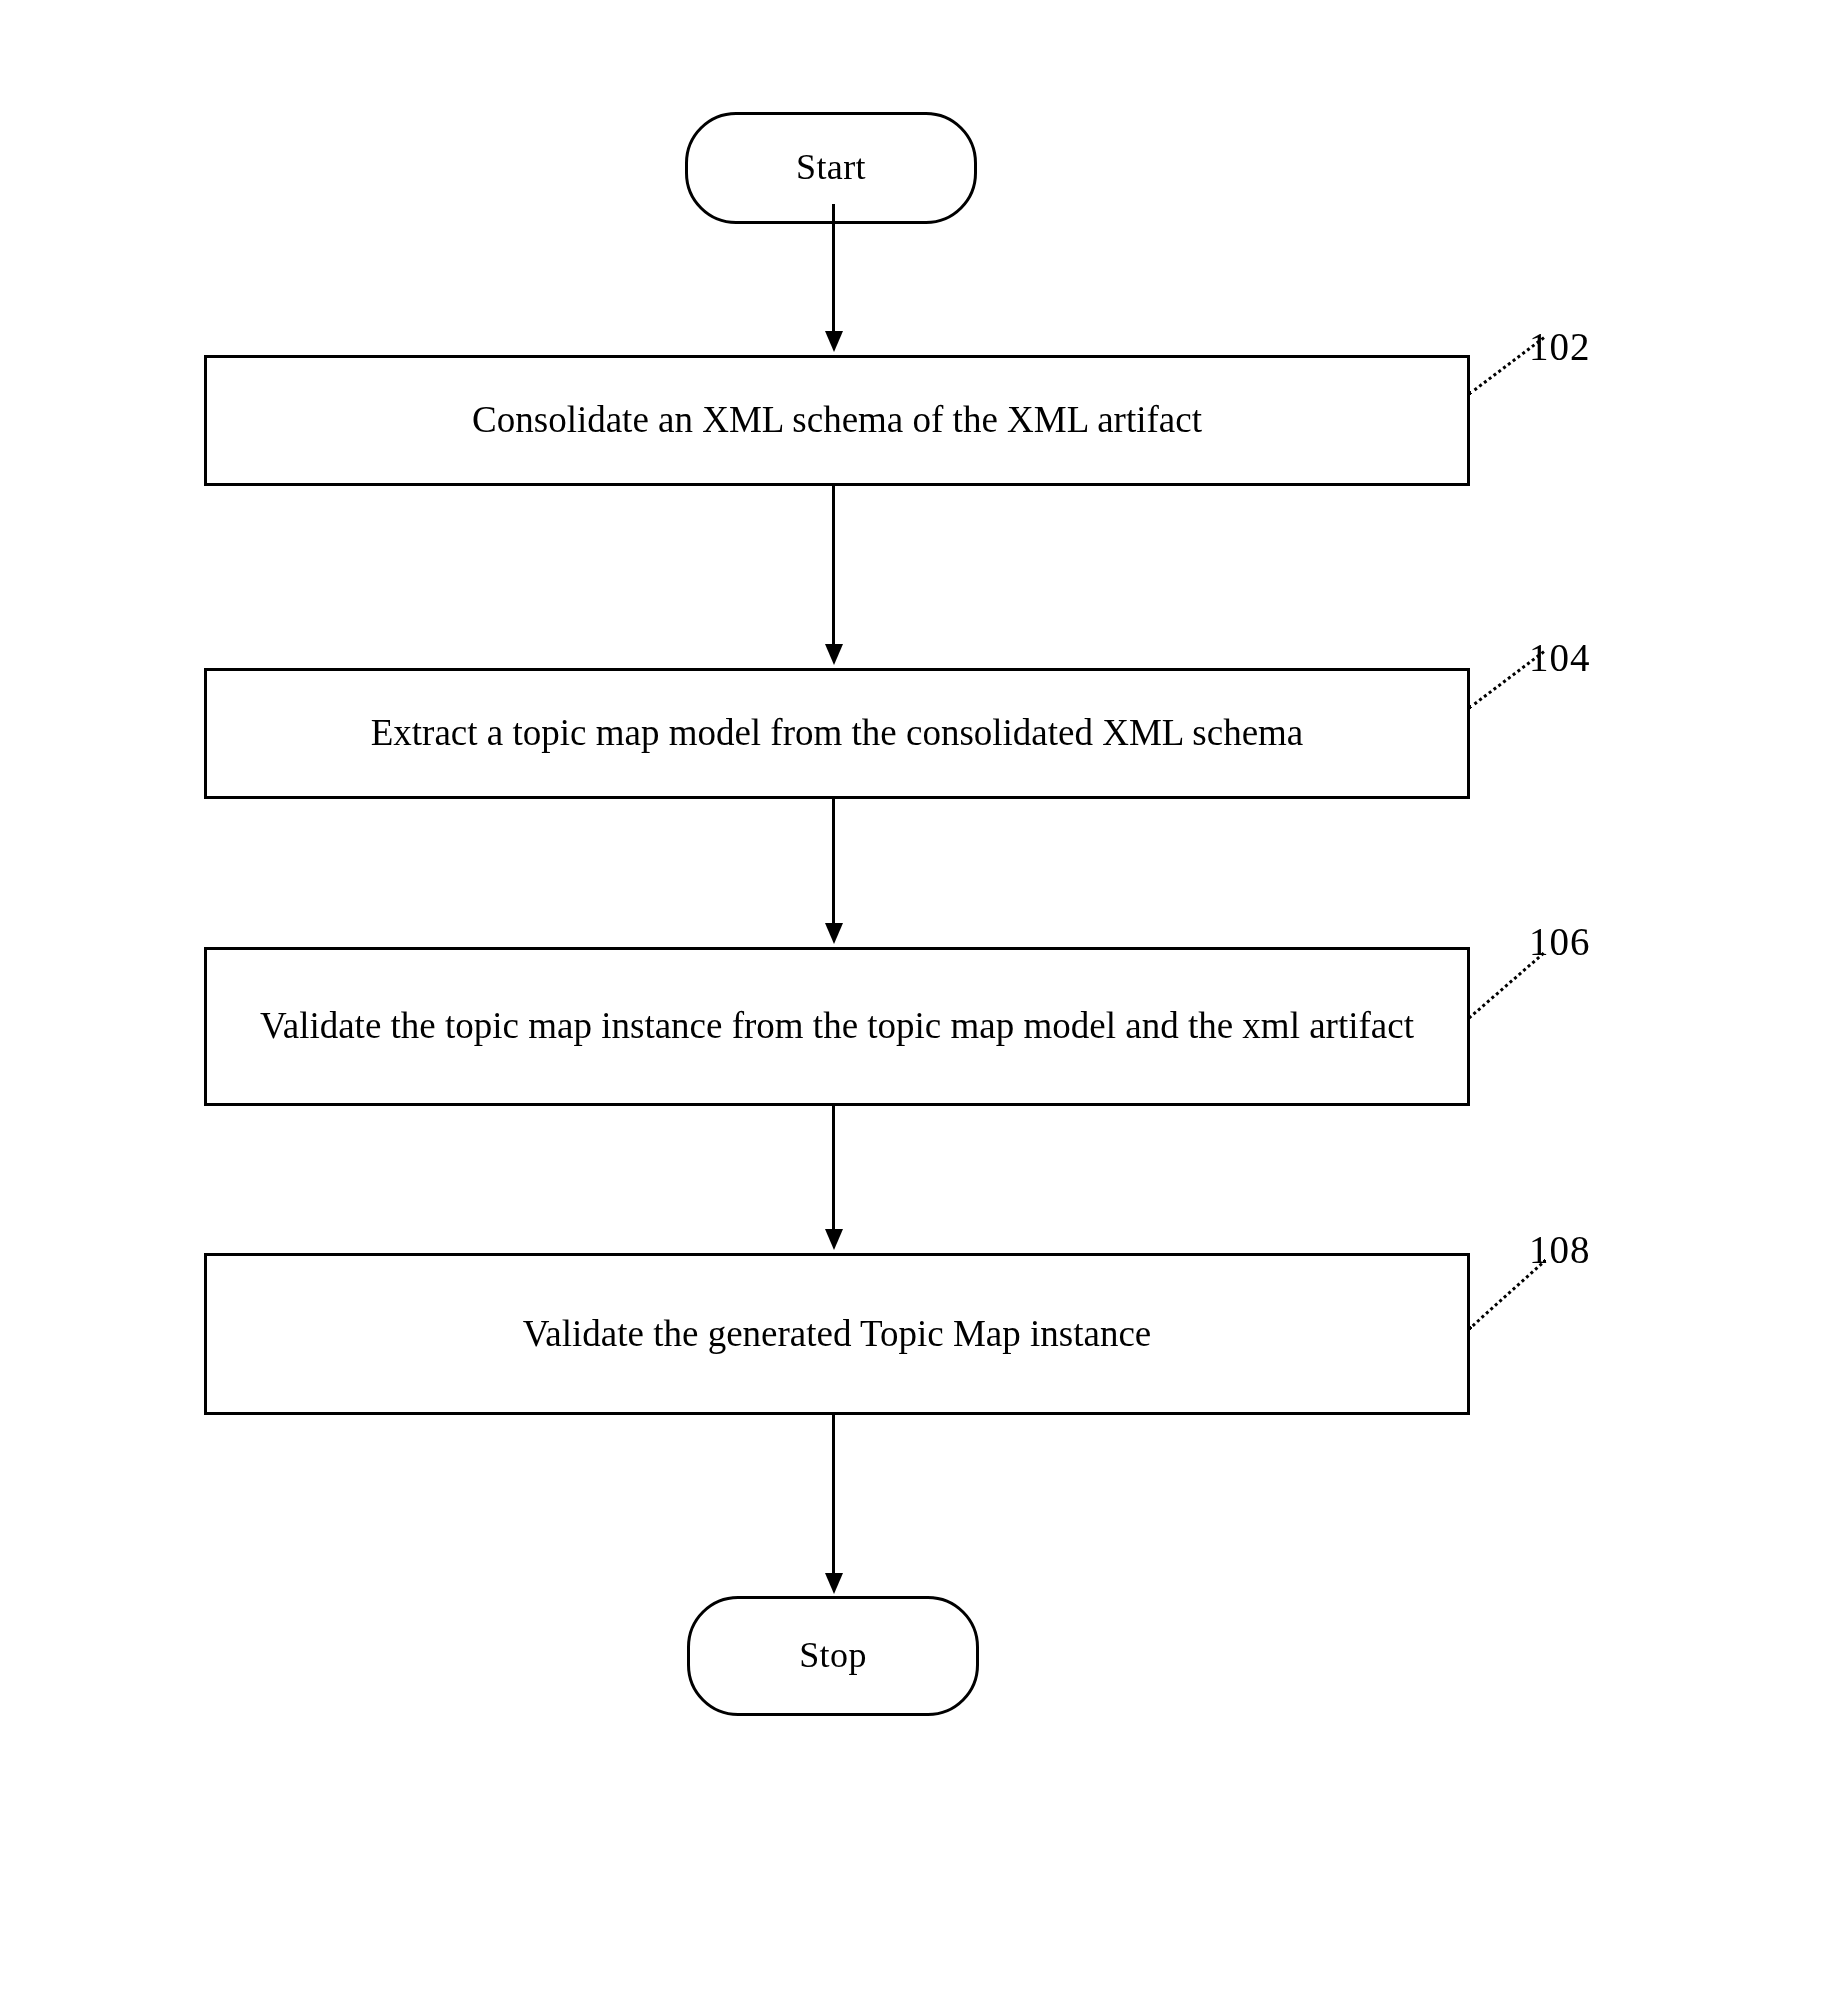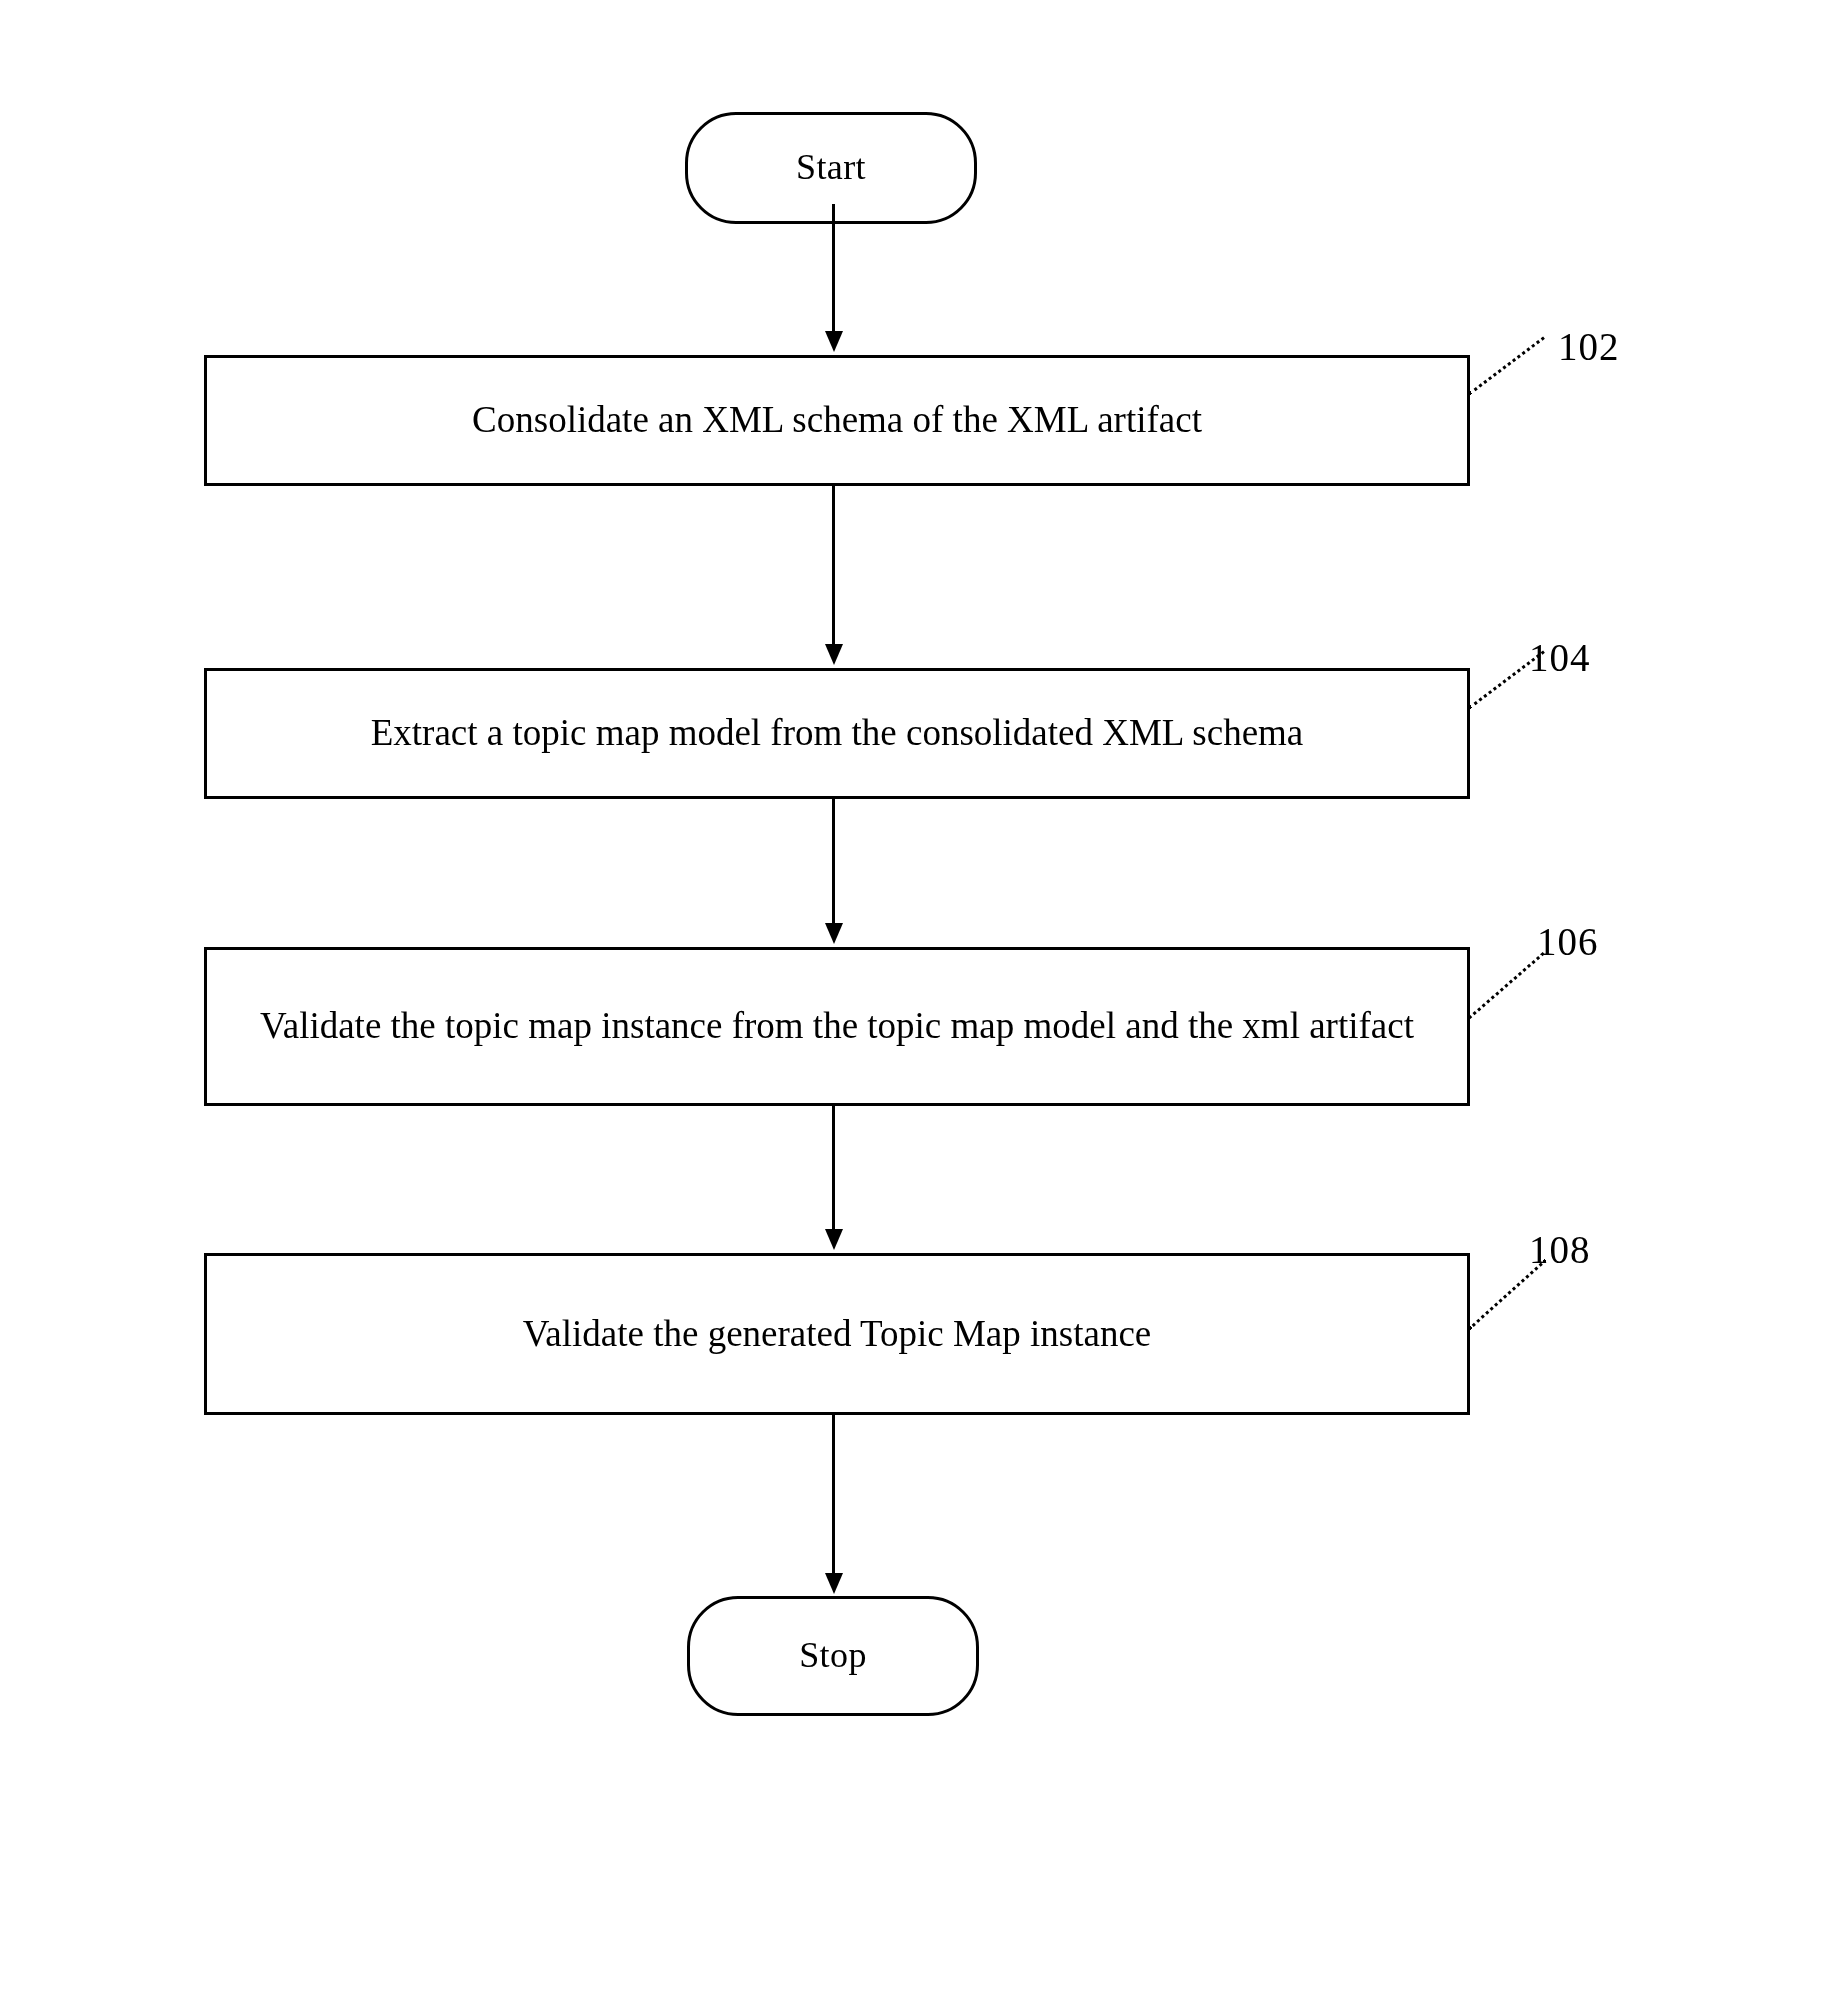--- a/index.html
+++ b/index.html
@@ -113,39 +113,39 @@
     <span class="term-label">Start</span>
   </div>
 
   <div class="connector" style="left:832px; top:204px; height:129px;"></div>
   <div class="arrow-head" style="left:825px; top:331px;"></div>
 
   <div class="process-box" style="left:204px; top:355px; width:1266px; height:131px;">
     <span class="box-label">Consolidate an XML schema of the XML artifact</span>
   </div>
   <div class="leader-line" style="left:1468px; top:393px; width:94px; transform:rotate(-37deg);"></div>
-  <div class="ref-num" style="left:1529px; top:327px;margin-left:29px;">102</div>
+  <div class="ref-num" style="left:1529px; top:327px;">102</div>
 
   <div class="connector" style="left:832px; top:486px; height:159px;"></div>
   <div class="arrow-head" style="left:825px; top:644px;"></div>
 
   <div class="process-box" style="left:204px; top:668px; width:1266px; height:131px;">
     <span class="box-label" style="max-width:1103px; display:block;">Extract a topic map model from the consolidated XML schema</span>
   </div>
   <div class="leader-line" style="left:1468px; top:707px; width:94px; transform:rotate(-37deg);"></div>
   <div class="ref-num" style="left:1529px; top:638px;">104</div>
 
   <div class="connector" style="left:832px; top:799px; height:126px;"></div>
   <div class="arrow-head" style="left:825px; top:923px;"></div>
 
   <div class="process-box" style="left:204px; top:947px; width:1266px; height:159px;">
     <span class="box-label" style="max-width:1251px; display:block;">Validate the topic map instance from the topic map model and the xml artifact</span>
   </div>
   <div class="leader-line" style="left:1468px; top:1017px; width:99px; transform:rotate(-41deg);"></div>
-  <div class="ref-num" style="left:1529px; top:922px;margin-left:8px;">106</div>
+  <div class="ref-num" style="left:1529px; top:922px;">106</div>
 
   <div class="connector" style="left:832px; top:1105px; height:126px;"></div>
   <div class="arrow-head" style="left:825px; top:1229px;"></div>
 
   <div class="process-box" style="left:204px; top:1253px; width:1266px; height:162px;">
     <span class="box-label">Validate the generated Topic Map instance</span>
   </div>
   <div class="leader-line" style="left:1468px; top:1328px; width:103px; transform:rotate(-42deg);"></div>
   <div class="ref-num" style="left:1529px; top:1230px;">108</div>
 

